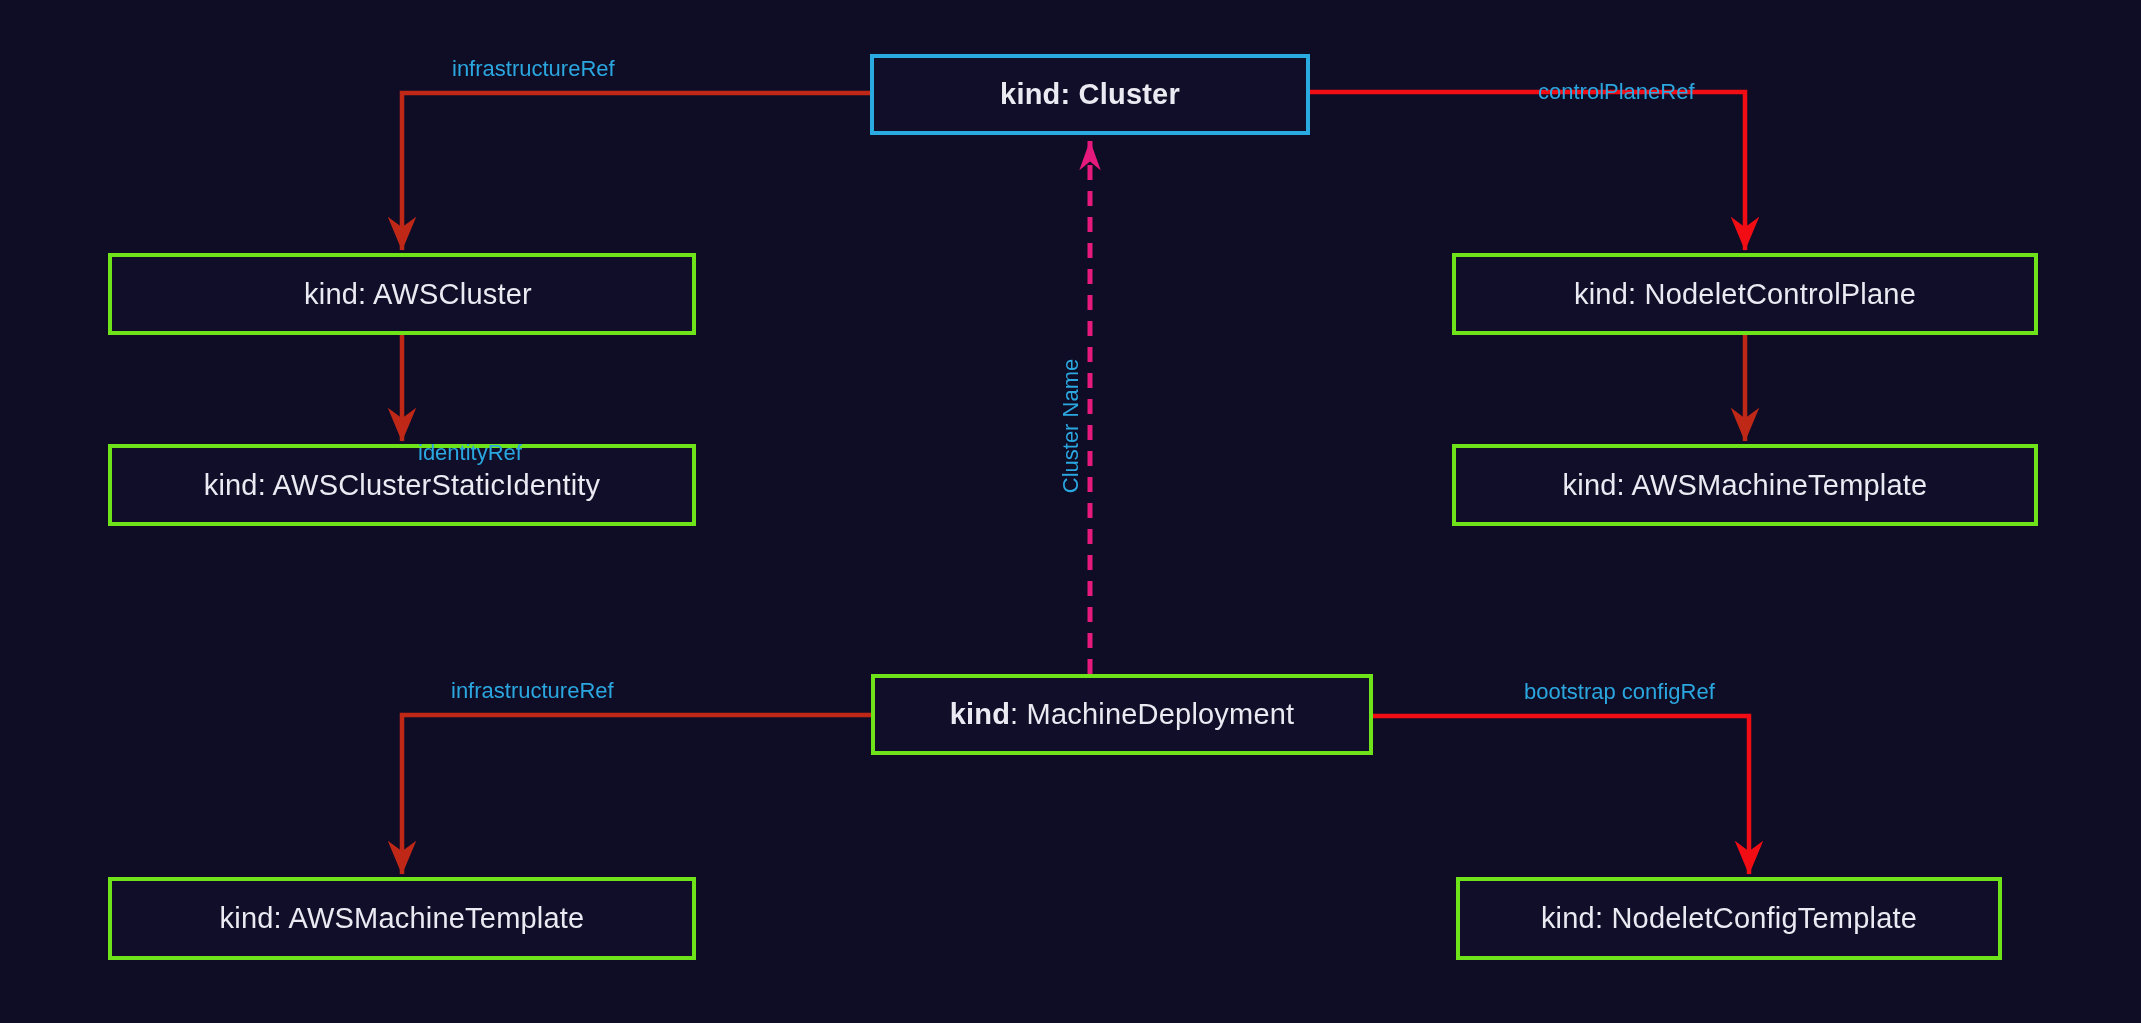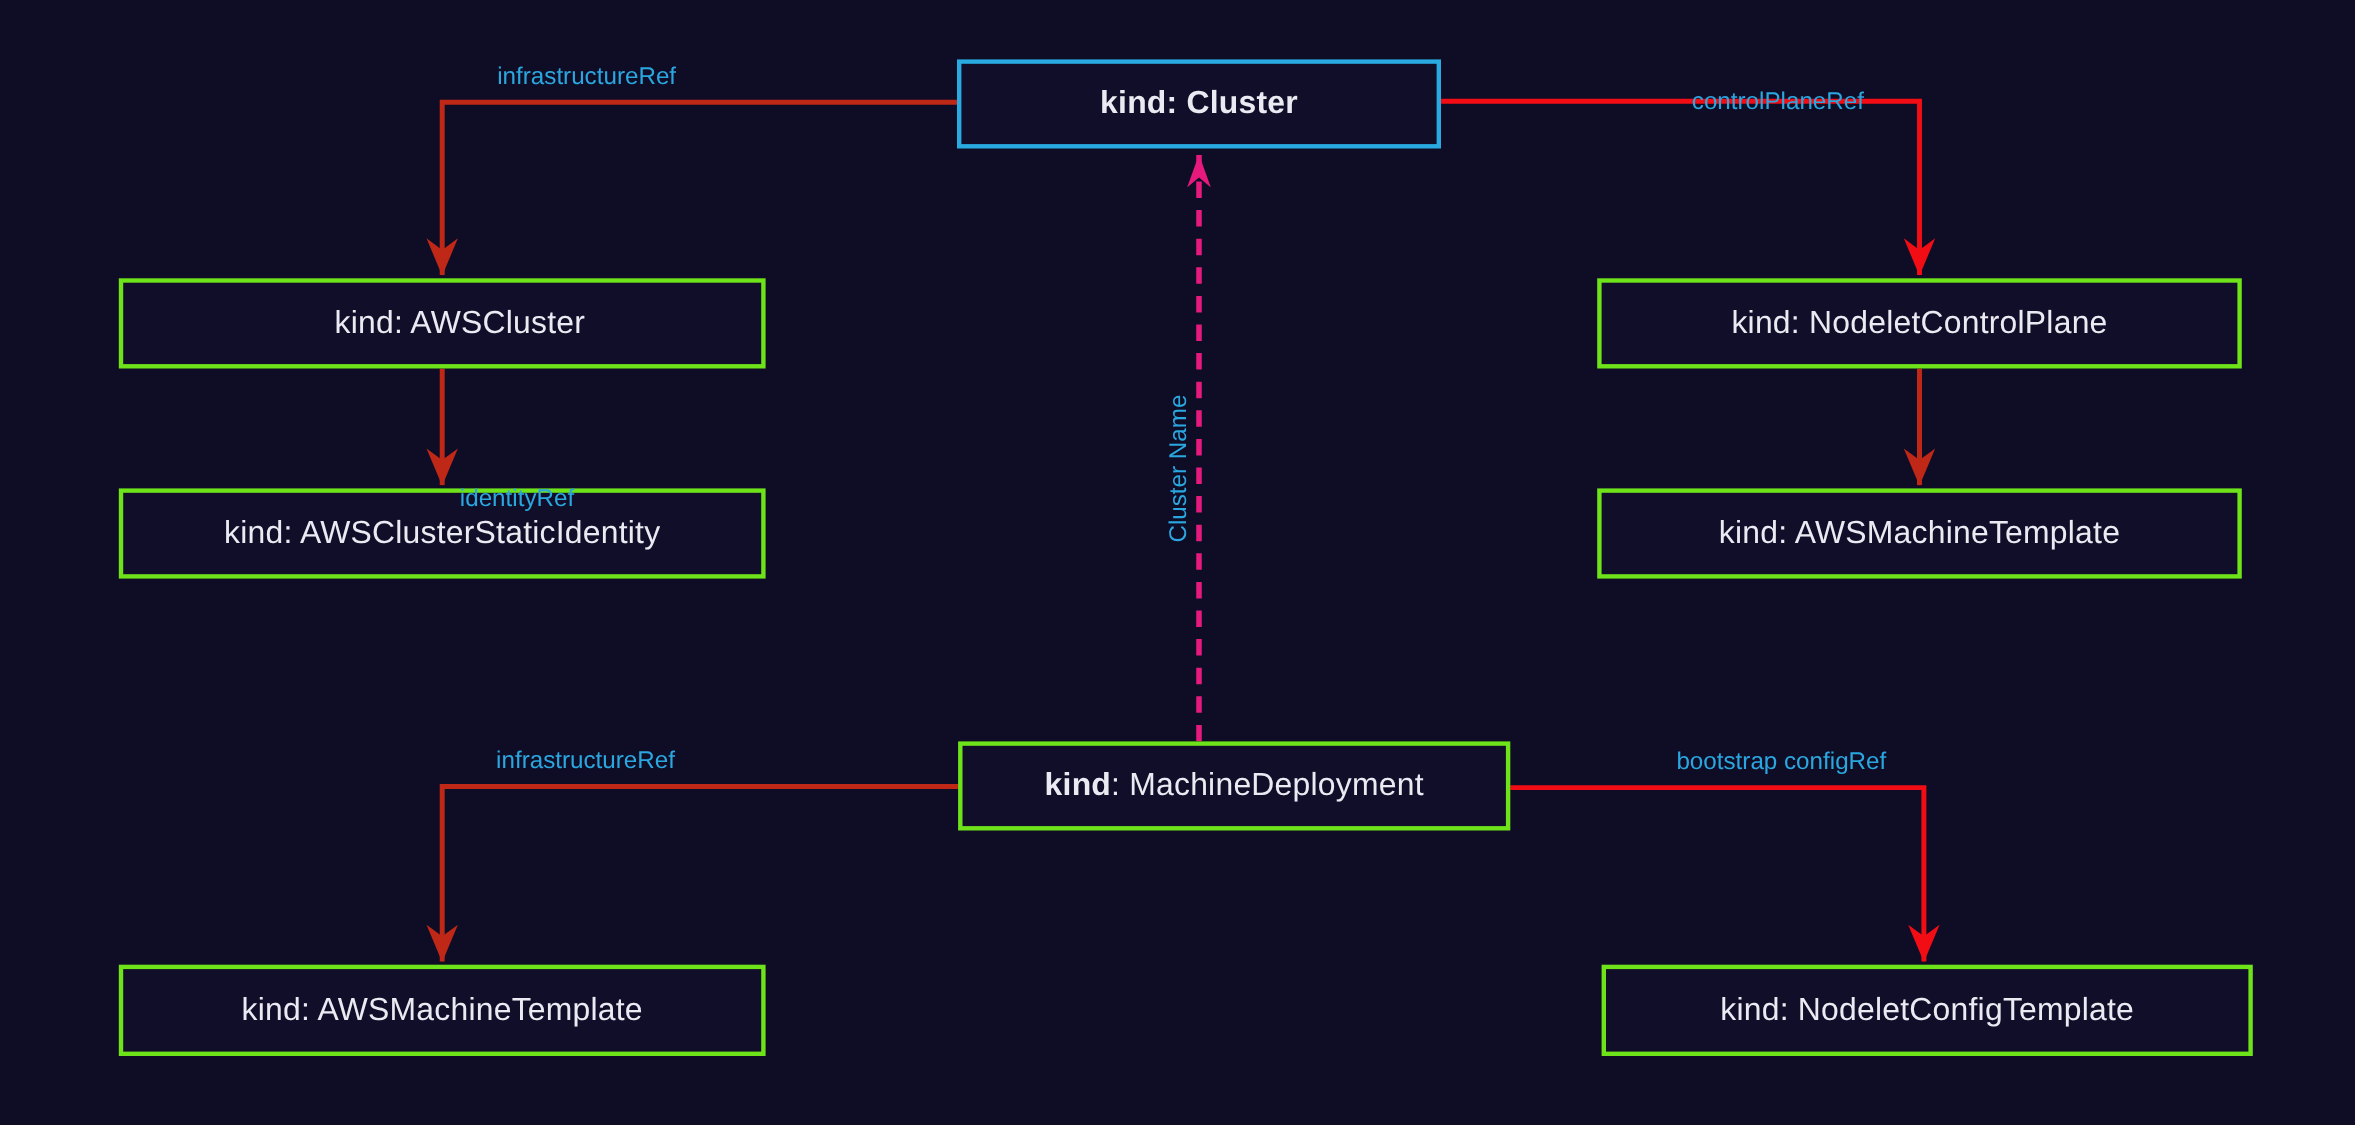--- a/index.html
+++ b/index.html
@@ -108,21 +108,21 @@
   </div>
 
   <div class="node" style="left:871px; top:674px; width:502px; height:81px;">
     <span class="node-label"><span class="bold">kind</span><span>: MachineDeployment</span></span>
   </div>
 
   <div class="node" style="left:108px; top:877px; width:588px; height:83px;">
     <span class="node-label">kind: AWSMachineTemplate</span>
   </div>
 
-  <div class="node" style="left:1456px; top:877px; width:592px; height:83px;">
+  <div class="node" style="left:1456px; top:877px; width:546px; height:83px;">
     <span class="node-label">kind: NodeletConfigTemplate</span>
   </div>
 
   <div class="elabel" style="left:452px; top:56px;">infrastructureRef</div>
 
   <div class="elabel" style="left:1538px; top:55px;margin-top:24px;">controlPlaneRef</div>
 
   <div class="elabel" style="left:418px; top:412px;margin-top:28px;">identityRef</div>
 
   <div class="elabel vlabel" style="left:1071px; top:426px;">Cluster Name</div>

